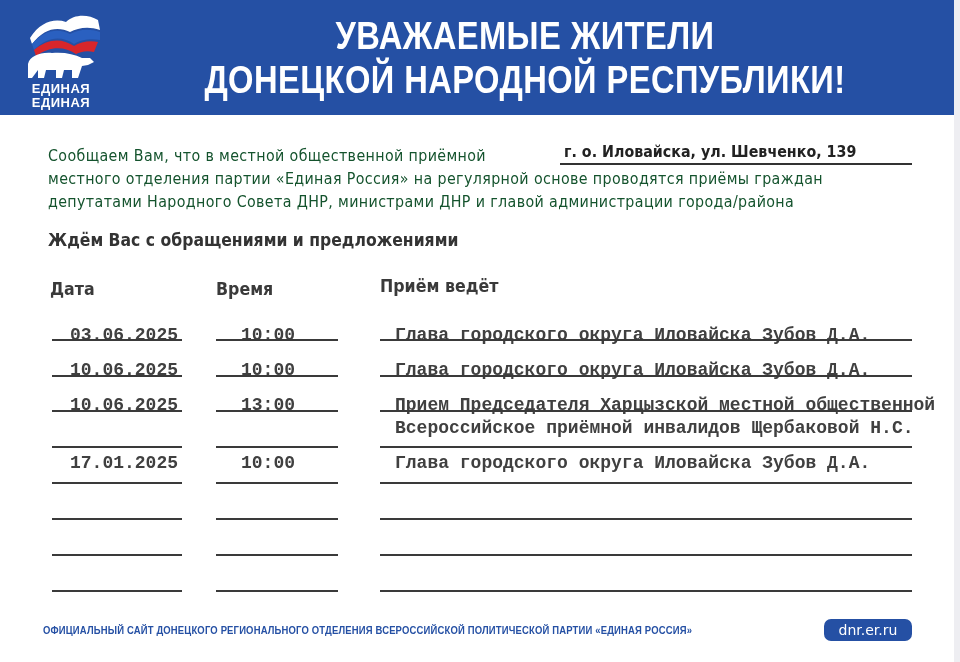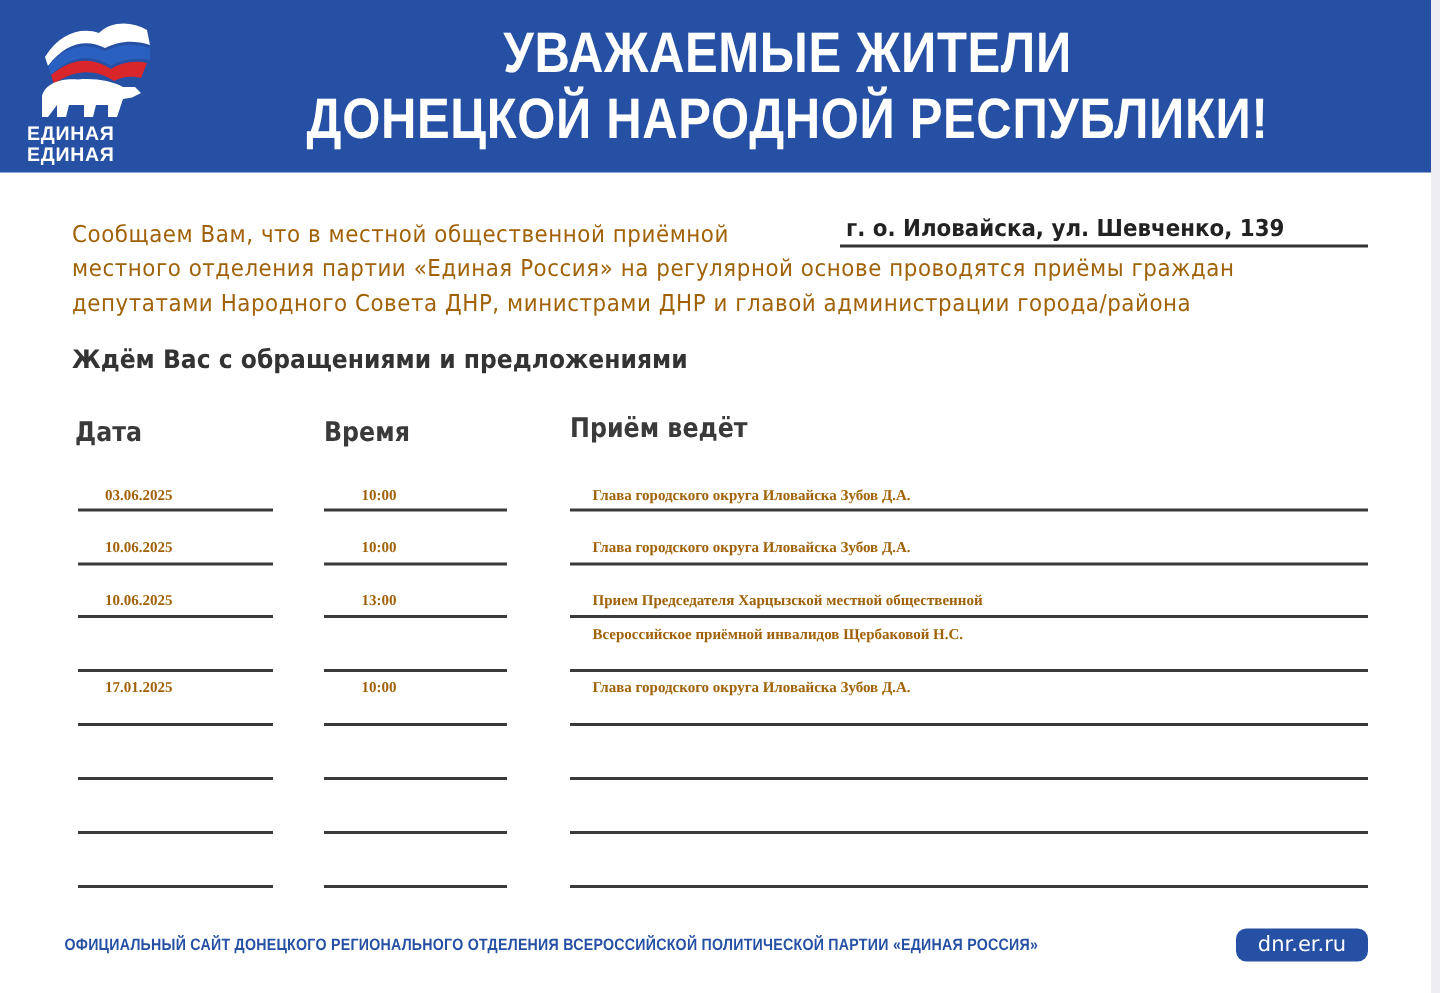--- a/index.html
+++ b/index.html
@@ -9,36 +9,36 @@
     .header {
       position: absolute; left: 0; top: 0; width: 958px; height: 115px;
       background: #2550a4;
     }
     .right-edge {
       position: absolute; left: 954px; top: 0; width: 6px; height: 662px;
       background: #eeeef2;
     }
     .logo { position: absolute; left: 18px; top: 12px; width: 86px; height: 100px; }
     .logo-text {
-      position: absolute; left: 0; width: 86px; text-align: left;
+      position: absolute; left: 0; width: 86px; text-align: center;
       color: #ffffff; font-family: "Liberation Sans", sans-serif; font-weight: bold;
       font-size: 13px; letter-spacing: 0.5px; line-height: 14px;
     }
     .title {
       position: absolute; left: 130px; top: 14px; width: 790px;
       text-align: center; color: #ffffff;
       font-family: "Liberation Sans", sans-serif; font-weight: bold;
       font-size: 38px; line-height: 44px; letter-spacing: 0.5px;
       transform: scaleX(0.86); transform-origin: center top;
     }
 
     .intro {
       position: absolute; left: 48px; top: 145px; width: 880px;
       font-family: "DejaVu Sans", sans-serif; font-size: 15.5px; line-height: 23px;
-      color: #a16207; letter-spacing: 0.4px;
+      color: #14532d; letter-spacing: 0.4px;
     }
     .intro .line { white-space: nowrap; transform: scaleX(0.92); transform-origin: left top; display: block; }
     .addr {
       position: absolute; left: 560px; top: 143px; width: 352px; height: 22px;
       border-bottom: 2px solid #333; font-family: "DejaVu Sans", sans-serif; font-weight: bold;
       font-size: 15.5px; color: #222; padding-left: 4px; white-space: nowrap;
     }
     .addr span { display: inline-block; transform: scaleX(0.92); transform-origin: left top; }
 
     .await {
@@ -48,22 +48,22 @@
     }
 
     .col-head {
       position: absolute; top: 278px;
       font-family: "DejaVu Sans", sans-serif; font-weight: bold; font-size: 18px; color: #3a3a3a;
       transform: scaleX(0.88); transform-origin: left top;
     }
 
     .rline { position: absolute; height: 2px; background: #3a3a3a; }
     .cell {
-      position: absolute; font-family: Liberation Serif, serif; font-weight: bold;
-      font-size: 10px; color: #a16207; white-space: nowrap;
+      position: absolute; font-family: Liberation Mono, monospace; font-weight: bold;
+      font-size: 18px; color: #404040; white-space: nowrap;
     }
 
     .footer-text {
       position: absolute; left: 43px; top: 624px;
       font-family: "Liberation Sans", sans-serif; font-weight: bold; font-size: 11px;
       color: #2550a4; white-space: nowrap; transform: scaleX(0.86); transform-origin: left top;
       letter-spacing: 0.2px;
     }
     .site-badge {
       position: absolute; left: 824px; top: 619px; width: 88px; height: 22px;

